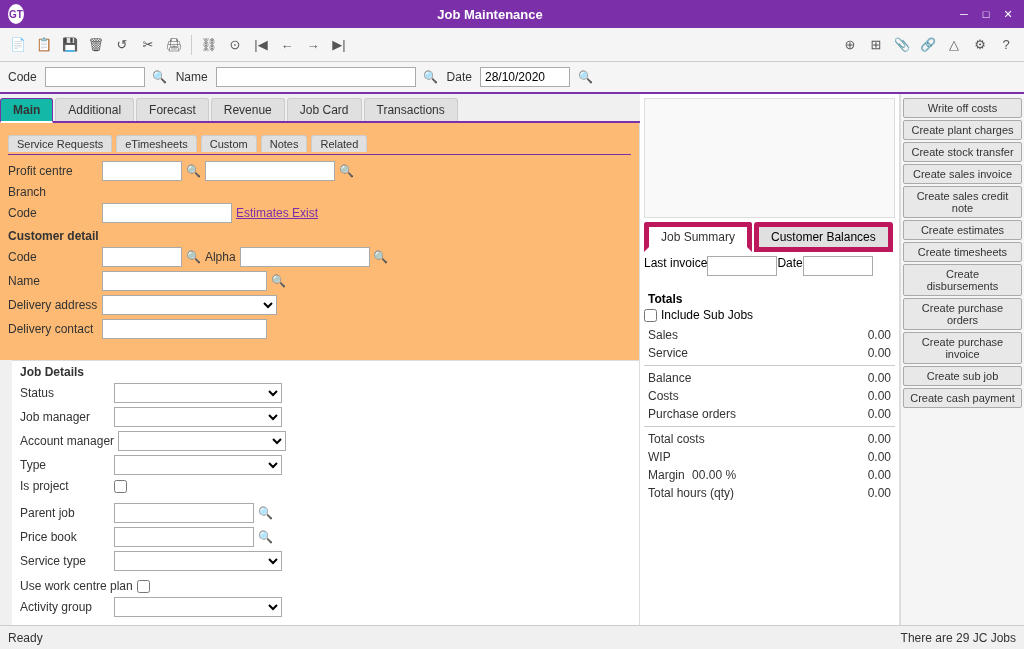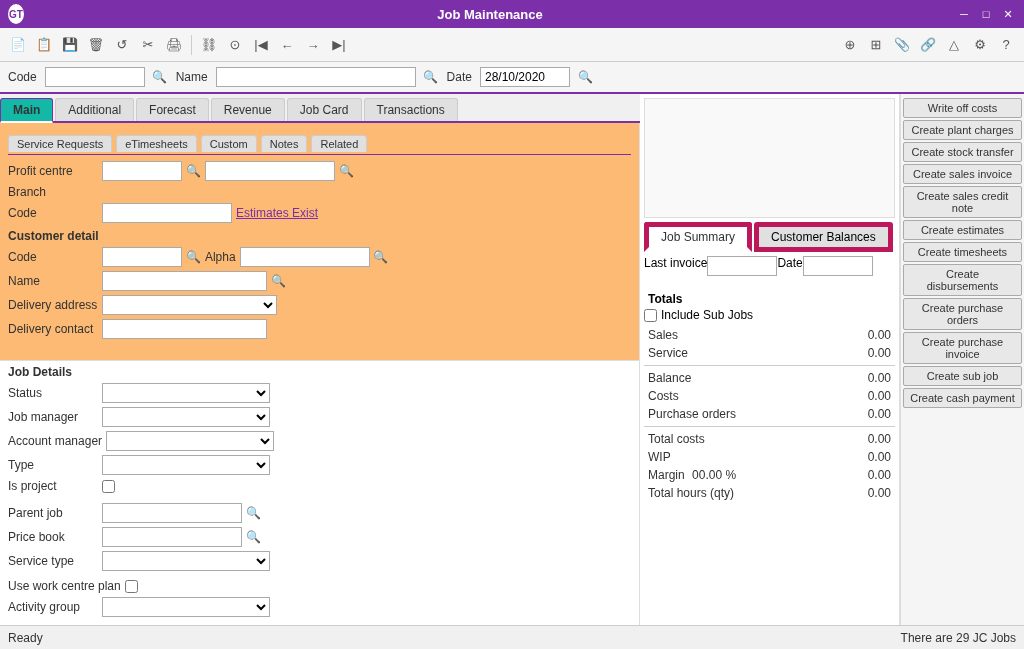--- a/index.html
+++ b/index.html
@@ -345,21 +345,21 @@
         </select>
       </div>
 
       <div class="form-row">
         <span class="form-label">Delivery contact</span>
         <input type="text" class="form-input" style="width: 165px;" value="">
       </div>
 
     </div>
 
-    <div id="job-details" style="background:white; padding:4px 8px; border-right:1px solid #ddd; border-top:1px solid #ddd; flex:1;">
+    <div id="job-details" style="background:white; padding:4px 8px; border-right:1px solid #ddd; border-top:1px solid #ddd; flex:1;margin-left:12px;">
       <div class="job-details-title">Job Details</div>
 
       <div class="form-row">
         <span class="form-label">Status</span>
         <select style="width:168px;"><option></option></select>
       </div>
       <div class="form-row">
         <span class="form-label">Job manager</span>
         <select style="width:168px;"><option></option></select>
       </div>

